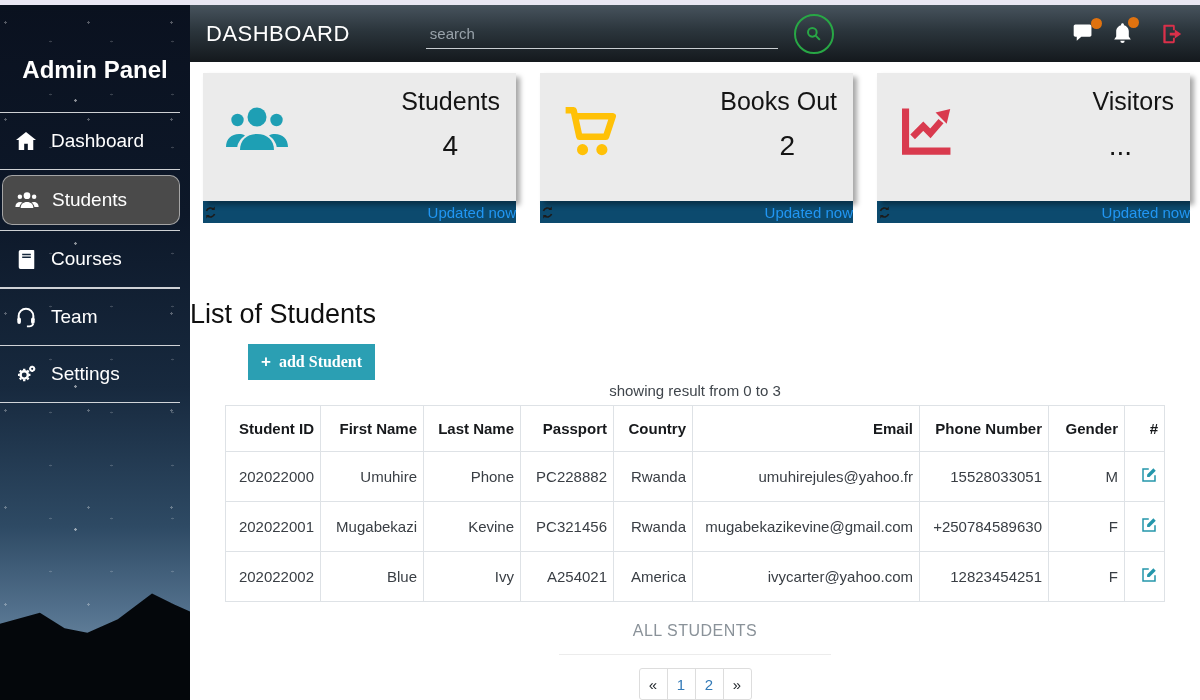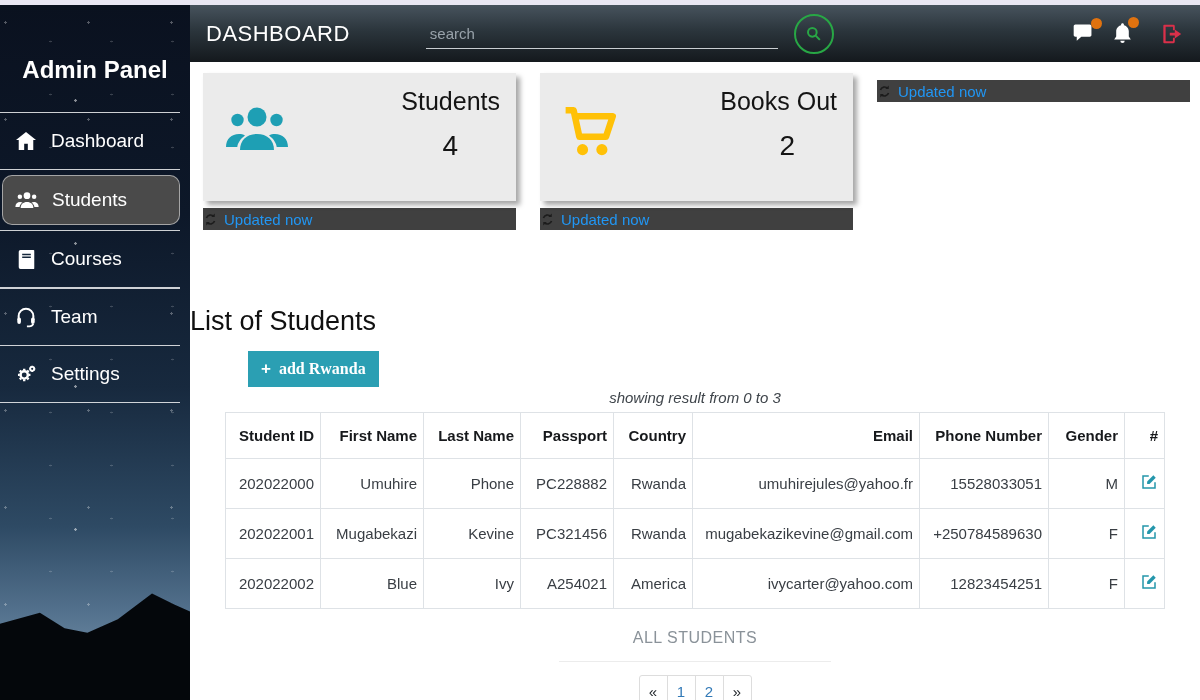--- a/index.html
+++ b/index.html
@@ -47,29 +47,29 @@
 
   
   .main { flex:1; background:#fff; overflow:hidden; }
   .cards-row { display:flex; justify-content:space-between; padding:11px 10px 0 13px; }
   .card-col { width:313px; }
   .card { background:#ebebeb; height:128px; position:relative; padding:14px 16px;
     box-shadow:4px 4px 5px rgba(0,0,0,.35); }
   .card-icon { position:absolute; left:22px; top:32px; }
   .card-title { text-align:right; font-size:25px; color:#141414; }
   .card-value { text-align:right; font-size:28px; color:#141414; padding-right:42px; margin-top:14px; }
-  .card-footer { margin-top:7px; background:#404040; height:22px; display:flex;
-    align-items:center; justify-content:flex-start; gap:6px; font-size:15px; color:#2196f3; cursor:pointer; }
+  .card-footer { background:#0c4a6e; height:22px; display:flex;
+    align-items:center; justify-content:space-between; gap:6px; font-size:15px; color:#2196f3; cursor:pointer; }
 
   .section-heading { text-align:left; font-size:27px; font-weight:400; color:#101010; margin-top:76px; }
   .add-btn { margin:14px 0 0 58px; background:#2b9fb3; color:#fff; border:none;
     padding:8px 13px; font-family:"Liberation Serif", serif; font-weight:700; font-size:16px;
     display:inline-flex; align-items:center; gap:8px; cursor:pointer; }
   .add-btn .plus { font-family:"Liberation Sans", sans-serif; font-weight:700; font-size:17px; }
-  .showing { text-align:center; font-size:15px; color:#3f454b; margin-top:2px;font-style:italic; }
+  .showing { text-align:center; font-size:15px; color:#3f454b; margin-top:2px; }
 
   .students-table { width:939px; margin:6px auto 0; border-collapse:collapse;
     table-layout:fixed; font-size:15px; background:#fff; }
   .students-table th, .students-table td { border:1px solid #dee2e6; text-align:right;
     padding:14px 6px; overflow:hidden; }
   .students-table th { color:#17191c; font-weight:700; }
   .students-table td { color:#393e44; }
 
   .all-students { text-align:center; color:#8a9299; font-size:16px; margin-top:20px; letter-spacing:.5px; }
   .thin-line { width:272px; margin:14px auto 0; border:none; border-top:1px solid #ececec; }
@@ -253,20 +253,31 @@
                 </g>
                 <path fill="#1c1c1c" d="M18.8 2.3v5.6h-5.6z"></path>
                 <path fill="#1c1c1c" d="M5.2 21.7v-5.6h5.6z"></path>
               </svg>
           </span>
           <span>Updated now</span>
         </div>
       </div>
 
       <div class="card-col">
+        <div class="card">
+          <span class="card-icon">
+            <svg width="58" height="52" viewBox="0 0 24 22">
+                <path d="M2.5 1.5v18h19" fill="none" stroke="#d93a4e" stroke-width="3"></path>
+                <path d="M5.5 13.5L10 9l3 3 4.5-5.2" fill="none" stroke="#d93a4e" stroke-width="2.8"></path>
+                <path fill="#d93a4e" d="M15.2 3.2l6.2-1.5-1.5 6.2z"></path>
+              </svg>
+          </span>
+          <div class="card-title">Visitors</div>
+          <div class="card-value">...</div>
+        </div>
         <div class="card-footer">
           <span style="display:flex;">
             <svg width="15" height="15" viewBox="0 0 24 24">
                 <g fill="none" stroke="#1c1c1c" stroke-width="2.6">
                   <path d="M5.5 9.5a7 7 0 0 1 11.6-2.6"></path>
                   <path d="M18.5 14.5a7 7 0 0 1-11.6 2.6"></path>
                 </g>
                 <path fill="#1c1c1c" d="M18.8 2.3v5.6h-5.6z"></path>
                 <path fill="#1c1c1c" d="M5.2 21.7v-5.6h5.6z"></path>
               </svg>
@@ -274,21 +285,21 @@
           <span>Updated now</span>
         </div>
       </div>
     </div>
 
     
     <h2 class="section-heading">List of Students</h2>
 
     <button class="add-btn">
       <span class="plus">+</span>
-      <span>add Rwanda</span>
+      <span>add Student</span>
     </button>
 
     <div class="showing">showing result from 0 to 3</div>
 
     <table class="students-table">
       <colgroup>
         <col style="width:95px">
           <col style="width:103px">
           <col style="width:97px">
         <col style="width:93px">

